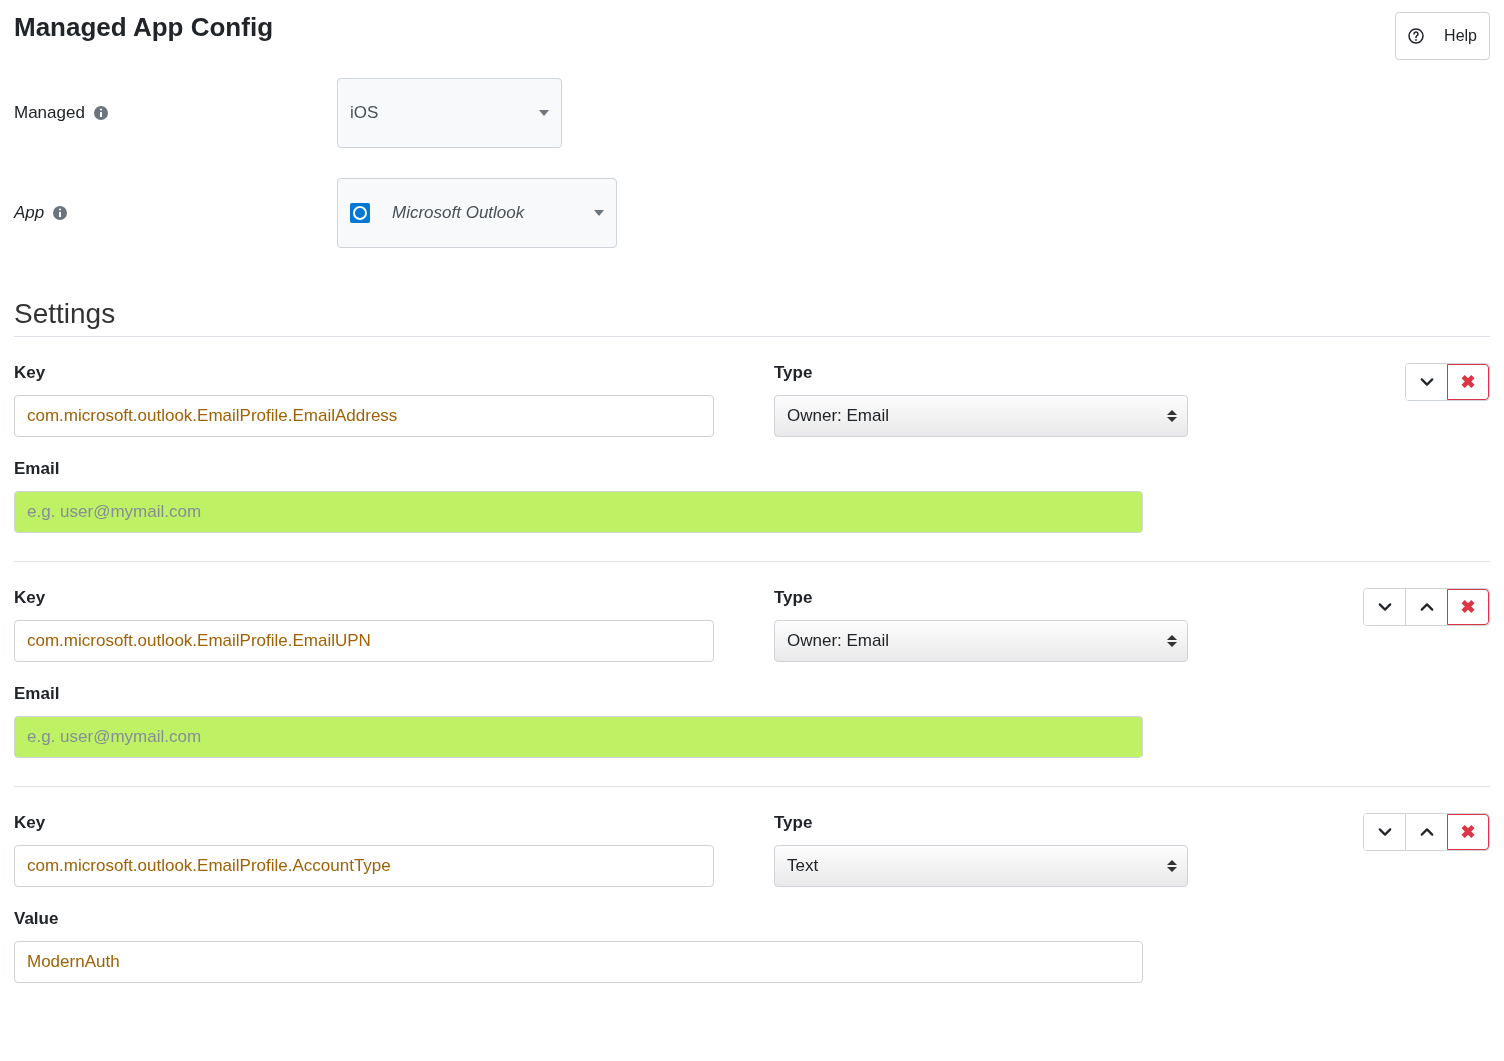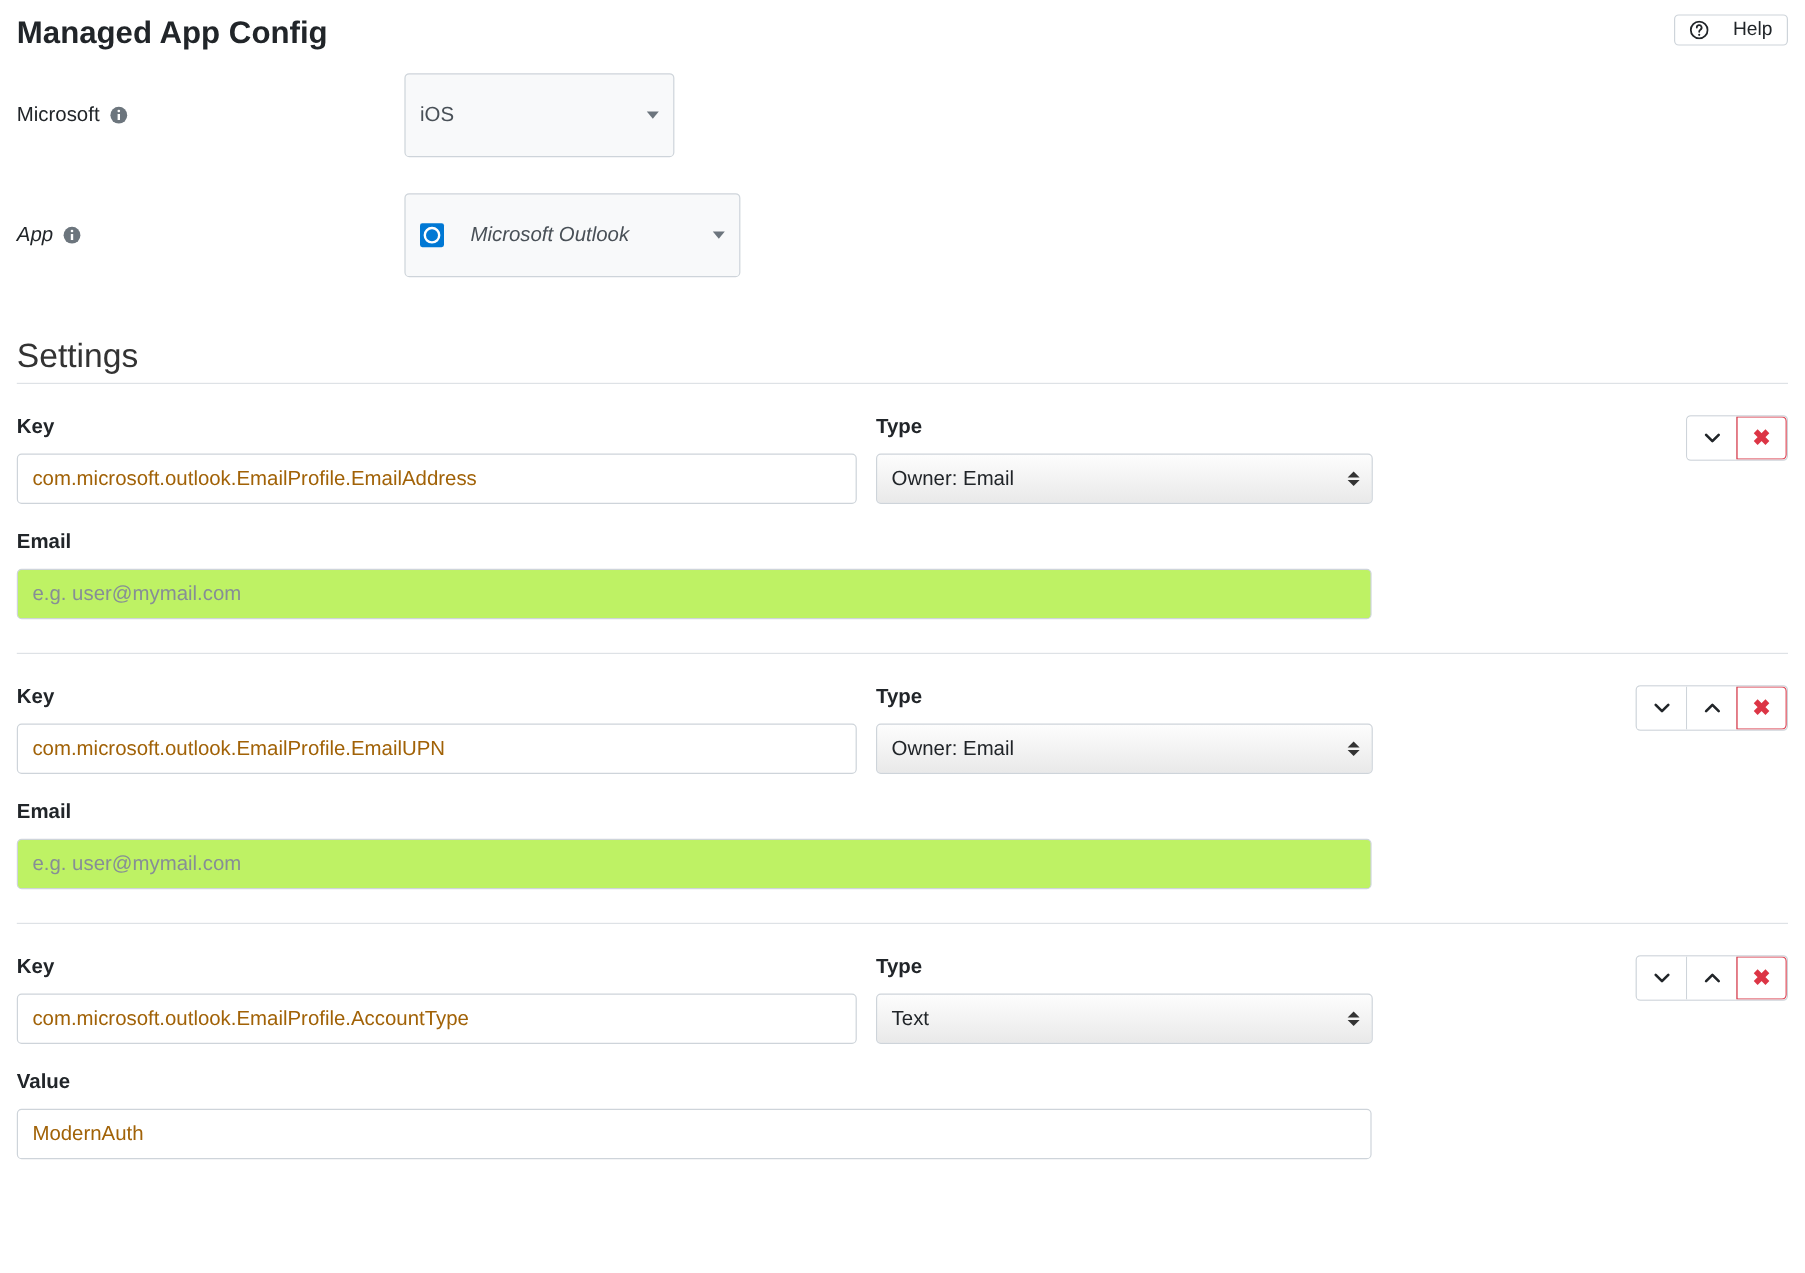--- a/index.html
+++ b/index.html
@@ -18,21 +18,21 @@
     }
     h1.page-title {
       font-size: 26px;
       font-weight: 700;
       color: #212529;
     }
     .help-btn {
       border: 1px solid #ced4da;
       background: #fff;
       border-radius: 4px;
-      padding: 3px 12px;
+      padding: 14px 12px;
       font-size: 16px;
       color: #212529;
       cursor: pointer;
       display: inline-flex;
       align-items: center;
       gap: 20px;
     }
     .help-btn svg { width: 16px; height: 16px; }
     .form-row {
       display: flex;
@@ -100,21 +100,21 @@
       border-bottom: 1px solid #dee2e6;
       padding: 26px 0 28px 0;
     }
     .setting-block.last { border-bottom: none; }
     .kt-row {
       display: flex;
       gap: 16px;
       align-items: flex-start;
     }
     .key-col { width: 700px; }
-    .type-col { width: 414px; }
+    .type-col { width: 414px; margin-left: 44px; }
     .actions-col { flex: 1; display: flex; justify-content: flex-end; }
     .fld-label {
       font-size: 17px;
       font-weight: 700;
       margin-bottom: 12px;
       display: block;
     }
     input.txt {
       width: 100%;
       border: 1px solid #ced4da;
@@ -186,21 +186,21 @@
         <circle cx="8" cy="8" r="7" fill="none" stroke="currentColor" stroke-width="1.5"></circle>
         <path d="M6 6a2 2 0 1 1 3 1.7c-.6.4-1 .8-1 1.8" fill="none" stroke="currentColor" stroke-width="1.5" stroke-linecap="round"></path>
         <circle cx="8" cy="12" r="0.9"></circle>
       </svg>
     <span>Help</span>
   </button>
 </div>
 
 <div class="form-row">
   <div class="fl">
-    <span>Microsoft</span>
+    <span>Managed</span>
     <span class="info-icon">
       <svg viewBox="0 0 16 16" fill="currentColor">
           <circle cx="8" cy="8" r="7"></circle>
           <rect x="7" y="7" width="2" height="5" fill="#fff"></rect>
           <circle cx="8" cy="4.5" r="1.1" fill="#fff"></circle>
         </svg>
     </span>
   </div>
   <div class="select-like">
     <span>iOS</span>

